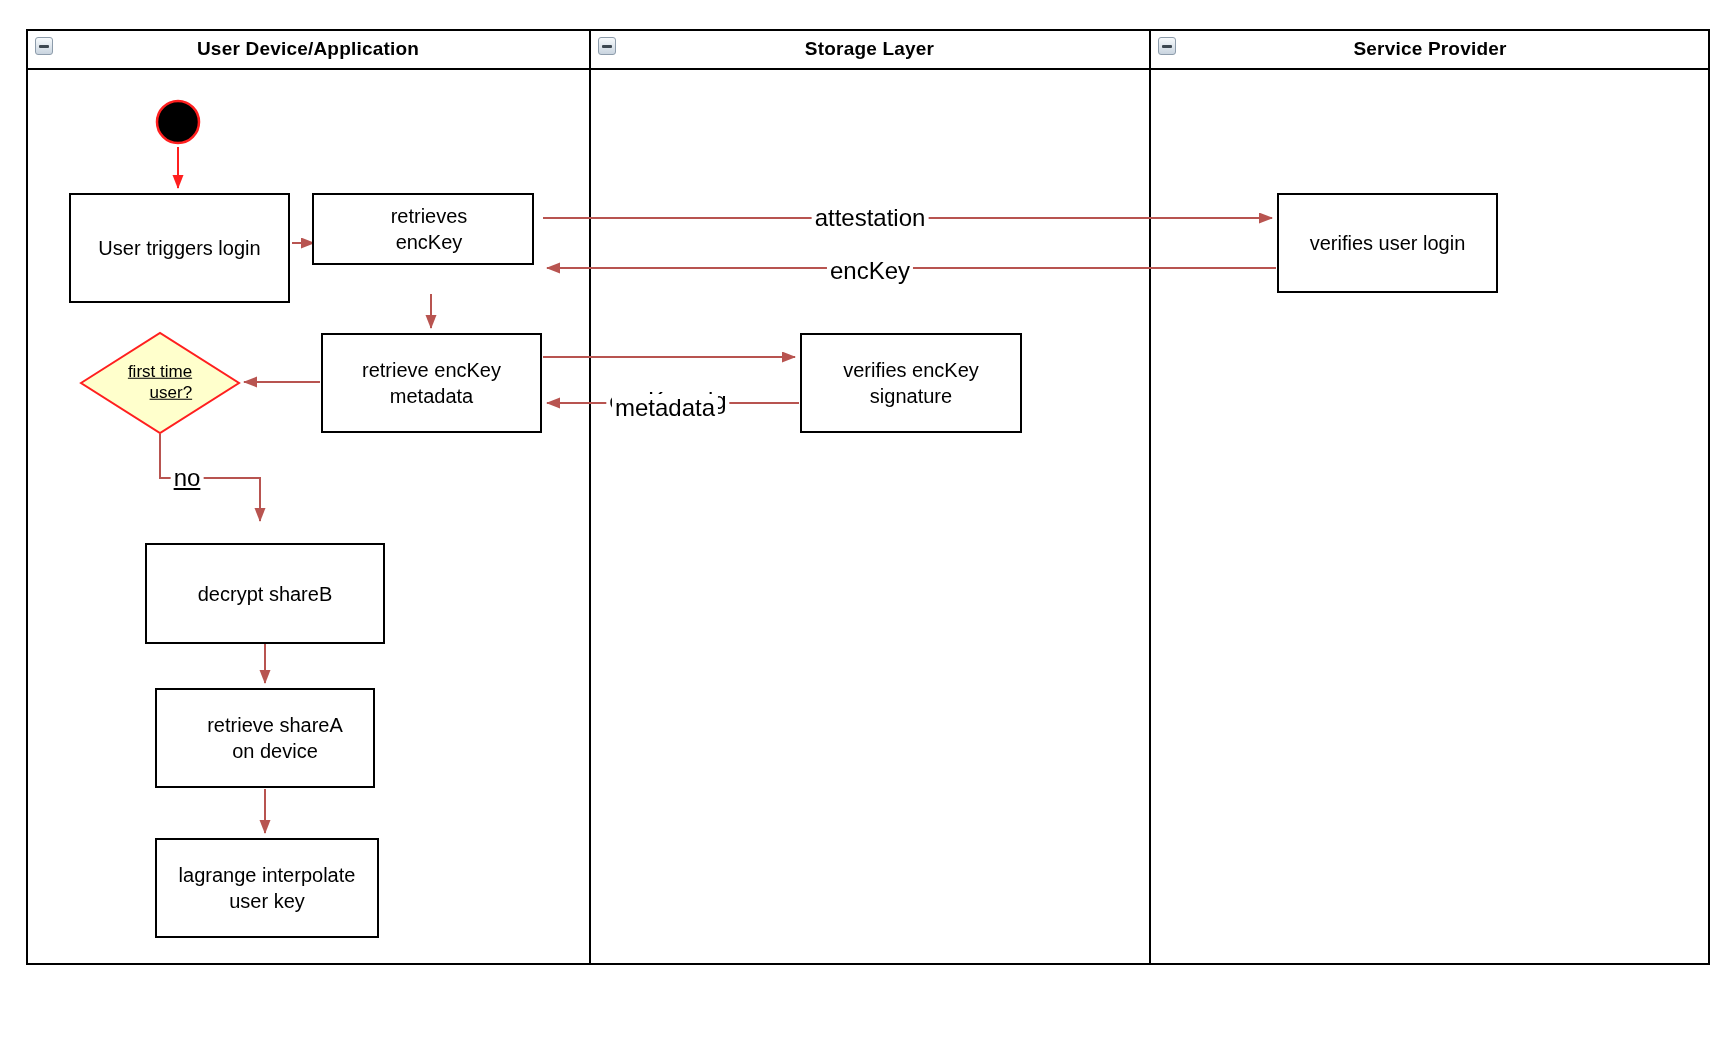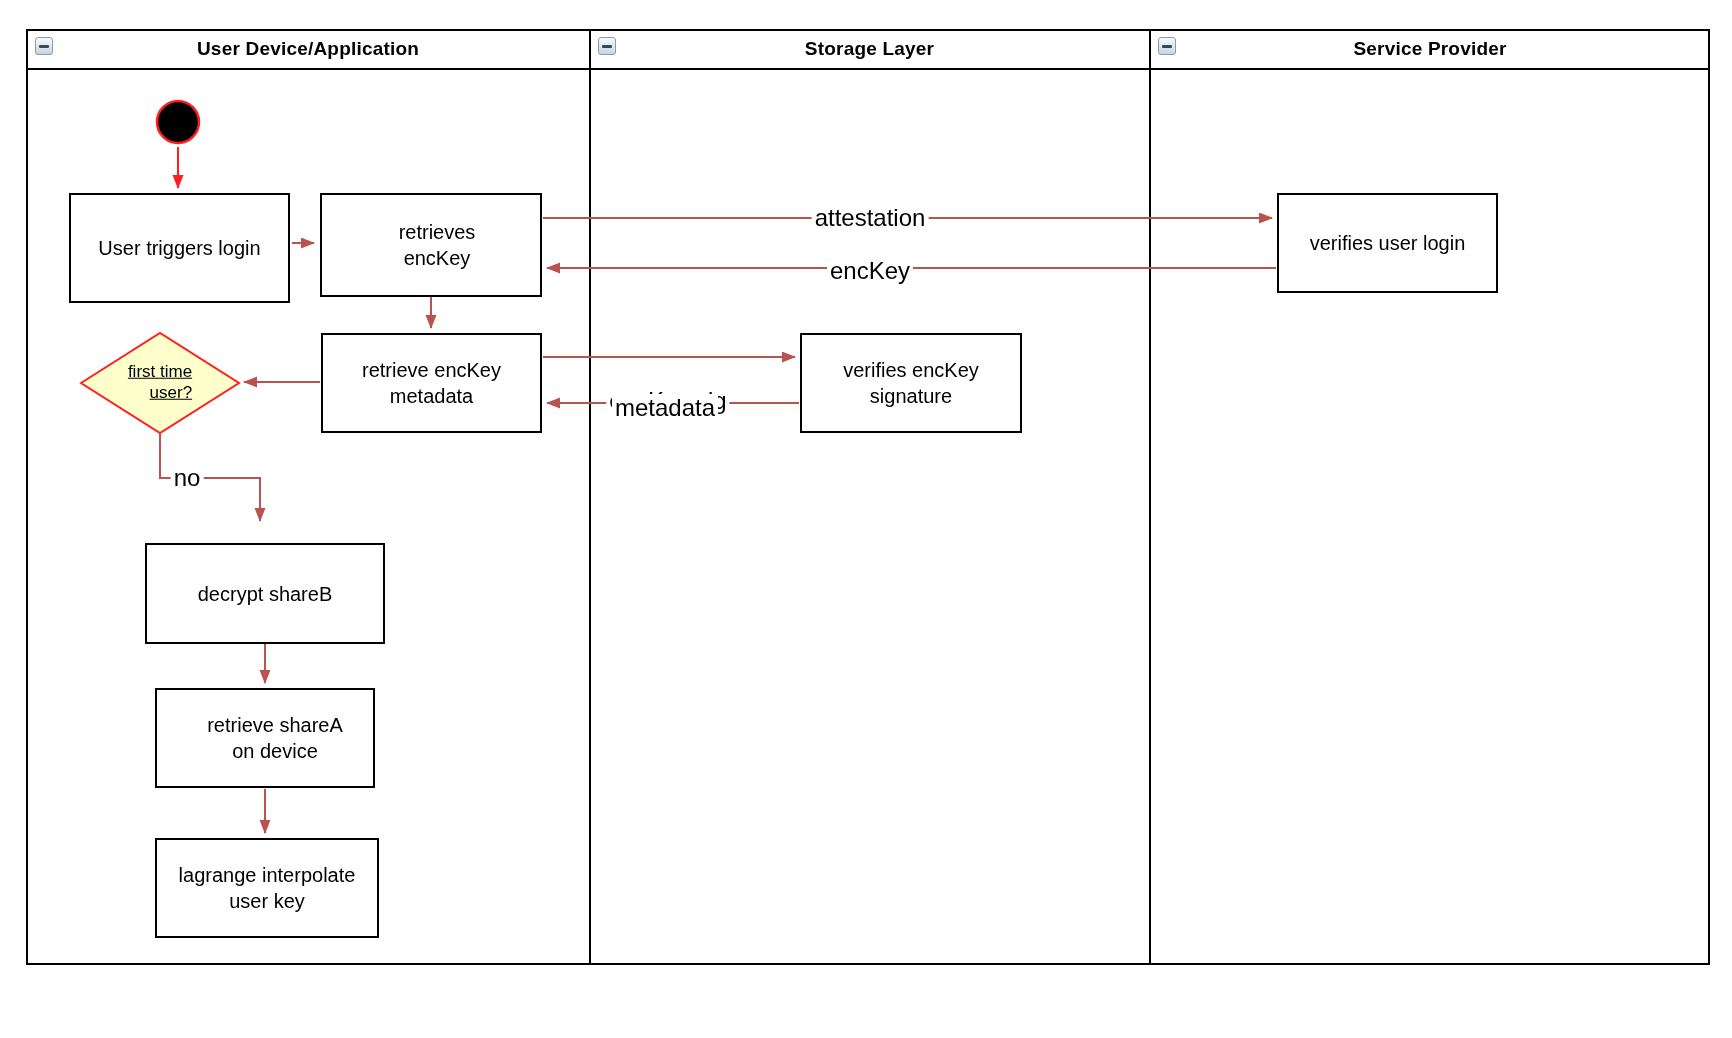--- a/index.html
+++ b/index.html
@@ -104,21 +104,21 @@
 
     <path d="M265,628 L265,683" stroke="#B85450" stroke-width="2" fill="none" marker-end="url(#ah-brown)"></path>
 
     <path d="M265,789 L265,833" stroke="#B85450" stroke-width="2" fill="none" marker-end="url(#ah-brown)"></path>
 
     <polygon points="81,383 160,333 239,383 160,433" fill="#FFFFCC" stroke="#FF1F1F" stroke-width="2"></polygon>
   </svg>
 
   <div class="node" style="left:69px;top:193px;width:221px;height:110px;">User triggers login</div>
 
-  <div class="node" style="left:320px;top:193px;width:222px;height:104px;padding-left:12px;">retrieves
+  <div class="node" style="left:312px;top:193px;width:222px;height:72px;padding-left:12px;">retrieves
 encKey</div>
 
   <div class="node" style="left:1277px;top:193px;width:221px;height:100px;">verifies user login</div>
 
   <div class="node" style="left:321px;top:333px;width:221px;height:100px;">retrieve encKey
 metadata</div>
 
   <div class="node" style="left:800px;top:333px;width:222px;height:100px;">verifies encKey
 signature</div>
 
@@ -134,15 +134,15 @@
 user?</div>
 
   <div class="edge-label" style="left:870px;top:218px;">attestation</div>
 
   <div class="edge-label" style="left:870px;top:271px;">encKey</div>
 
   <div class="edge-label" style="left:668px;top:369px;margin-top:32px;">encKey sig</div>
 
   <div class="edge-label" style="left:665px;top:408px;">metadata</div>
 
-  <div class="edge-label" style="left:187px;top:478px;">no</div>
+  <div class="edge-label" style="left:187px;top:478px;text-decoration:underline;">no</div>
 
 </div>
 
 </body></html>

